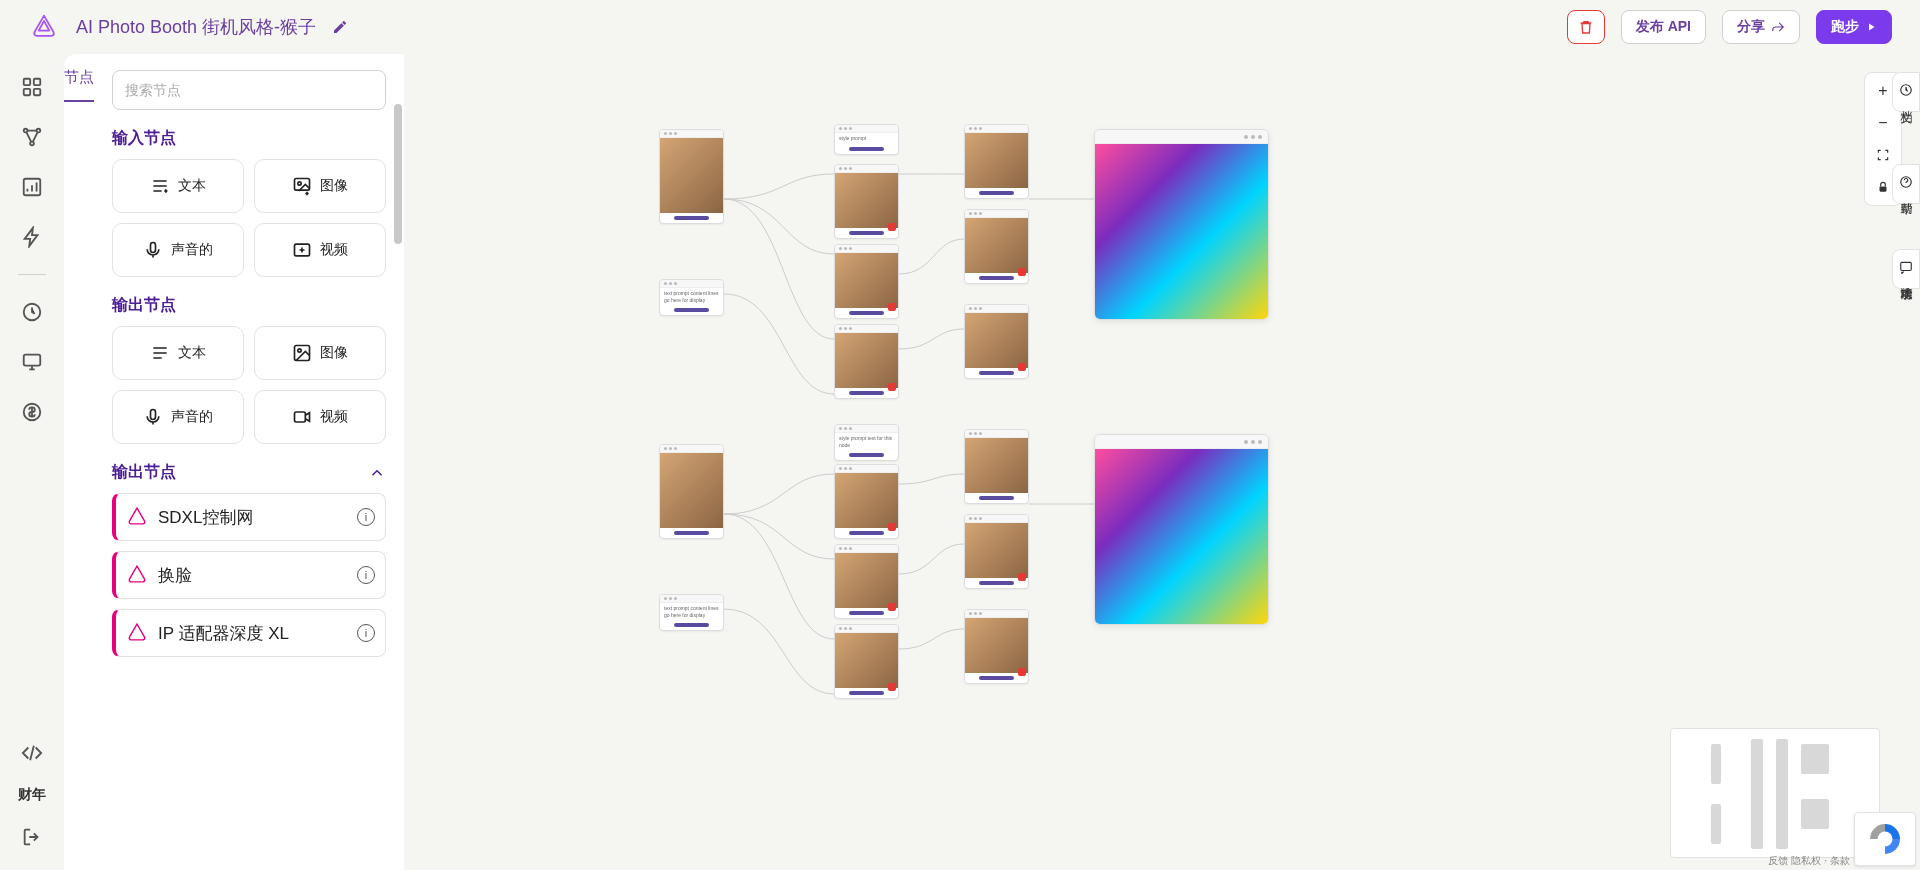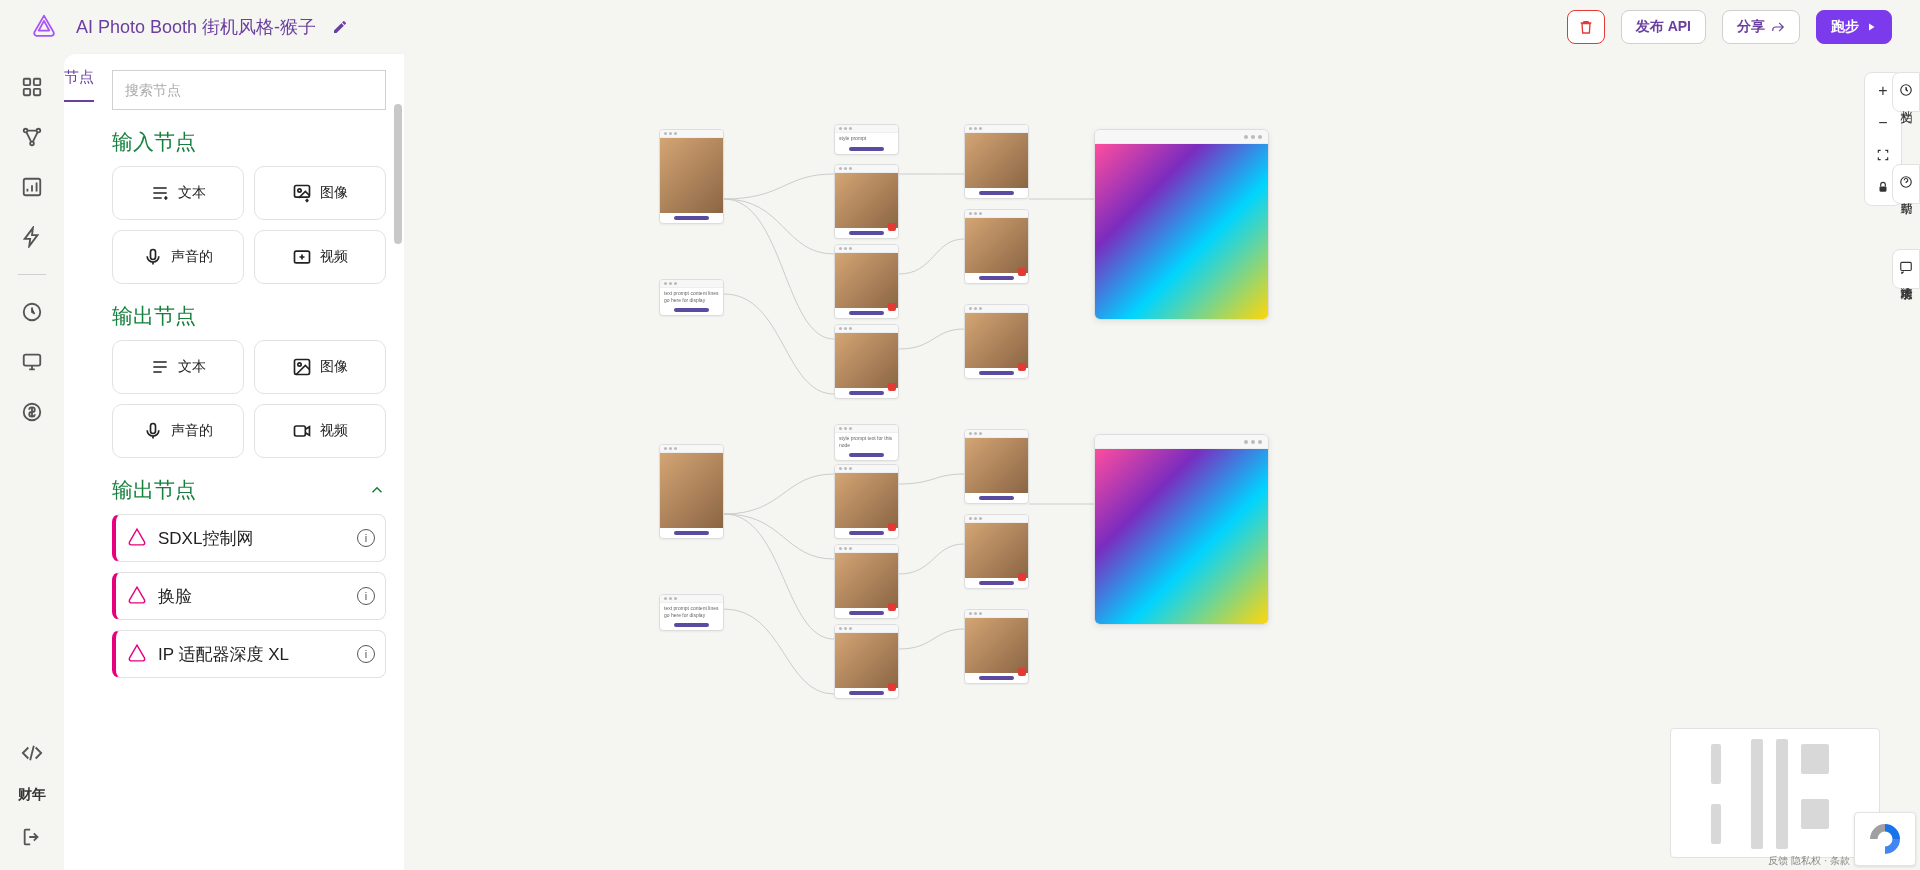--- a/index.html
+++ b/index.html
@@ -23,23 +23,23 @@
 .leftrail .sep { width: 28px; height: 1px; background: #d0d0d0; }
 .leftrail .bottom { margin-top: auto; padding-bottom: 20px; display:flex;flex-direction:column;gap:20px;align-items:center;}
 .leftrail .fy { font-size: 14px; color: #333; font-weight:600; }
 
 .sidepanel { width: 340px; background: #fff; border-radius: 12px 0 0 0; display: flex; box-shadow: 1px 0 3px rgba(0,0,0,.03); position: relative;}
 .sp-scrollbar-thumb { position:absolute; right:2px; top:50px; width:8px; height:140px; background:#c8c8c8; border-radius:4px;}
 .tabs { display: flex; height: 48px; }
 .tab { flex: 1; display: flex; align-items: center; justify-content: center; font-size: 15px; color: #777; cursor: pointer; border-bottom: 2px solid transparent; }
 .tab.active { color: #6b3fa0; border-bottom-color: #6b3fa0; }
 .sp-body { padding: 16px 18px; overflow-y: auto; flex: 1; }
-.searchbox { width: 100%; height: 40px; border: 1px solid #d0d0d0; border-radius: 0; padding: 16px 12px; font-size: 14px; color: #333; }
+.searchbox { width: 100%; height: 40px; border: 1px solid #d0d0d0; border-radius: 8px; padding: 16px 12px; font-size: 14px; color: #333; }
 .searchbox::placeholder { color: #aaa; }
-.section-title { font-size: 21px; font-weight: 400; color: #15803d; margin: 18px 0 10px; display:flex; align-items:center; justify-content:space-between;}
+.section-title { font-size: 16px; font-weight: 700; color: #4c1d95; margin: 18px 0 10px; display:flex; align-items:center; justify-content:space-between;}
 .node-grid { display: grid; grid-template-columns: 1fr 1fr; gap: 10px; }
 .node-btn { height: 54px; border: 1px solid #e2e2e2; border-radius: 10px; background: #fff; display: flex; align-items: center; justify-content: center; gap: 8px; font-size: 14px; color: #222; cursor: pointer; }
 .node-btn svg { width: 20px; height: 20px; }
 .model-list { display: flex; flex-direction: column; gap: 10px; }
 .model-item { height: 48px; border: 1px solid #e2e2e2; border-left: 4px solid #e6007e; border-radius: 8px; display: flex; align-items: center; padding: 0 10px; gap: 10px; cursor: pointer; }
 .model-item .mi-logo { width: 22px; height: 22px; }
 .model-item .mi-label { flex:1; font-size: 17px; color: #222; }
 .model-item .mi-info { width: 18px; height: 18px; border:1.5px solid #555; border-radius:50%; display:flex;align-items:center;justify-content:center;font-size:11px;color:#555;}
 
 .canvas { flex: 1; position: relative; background: #f5f5f2; overflow: hidden; }

